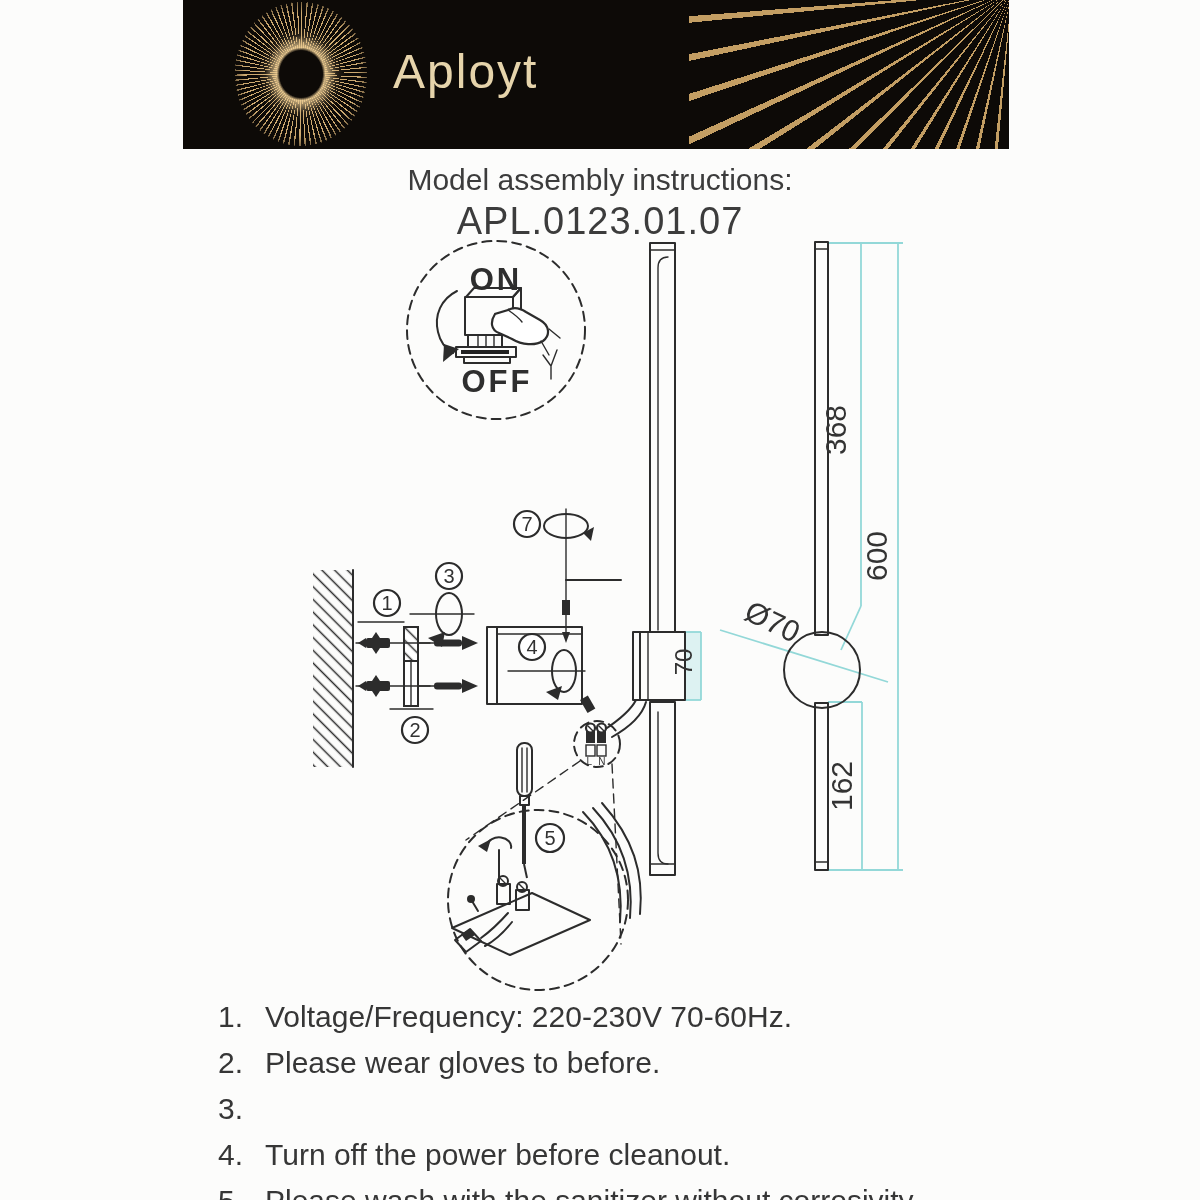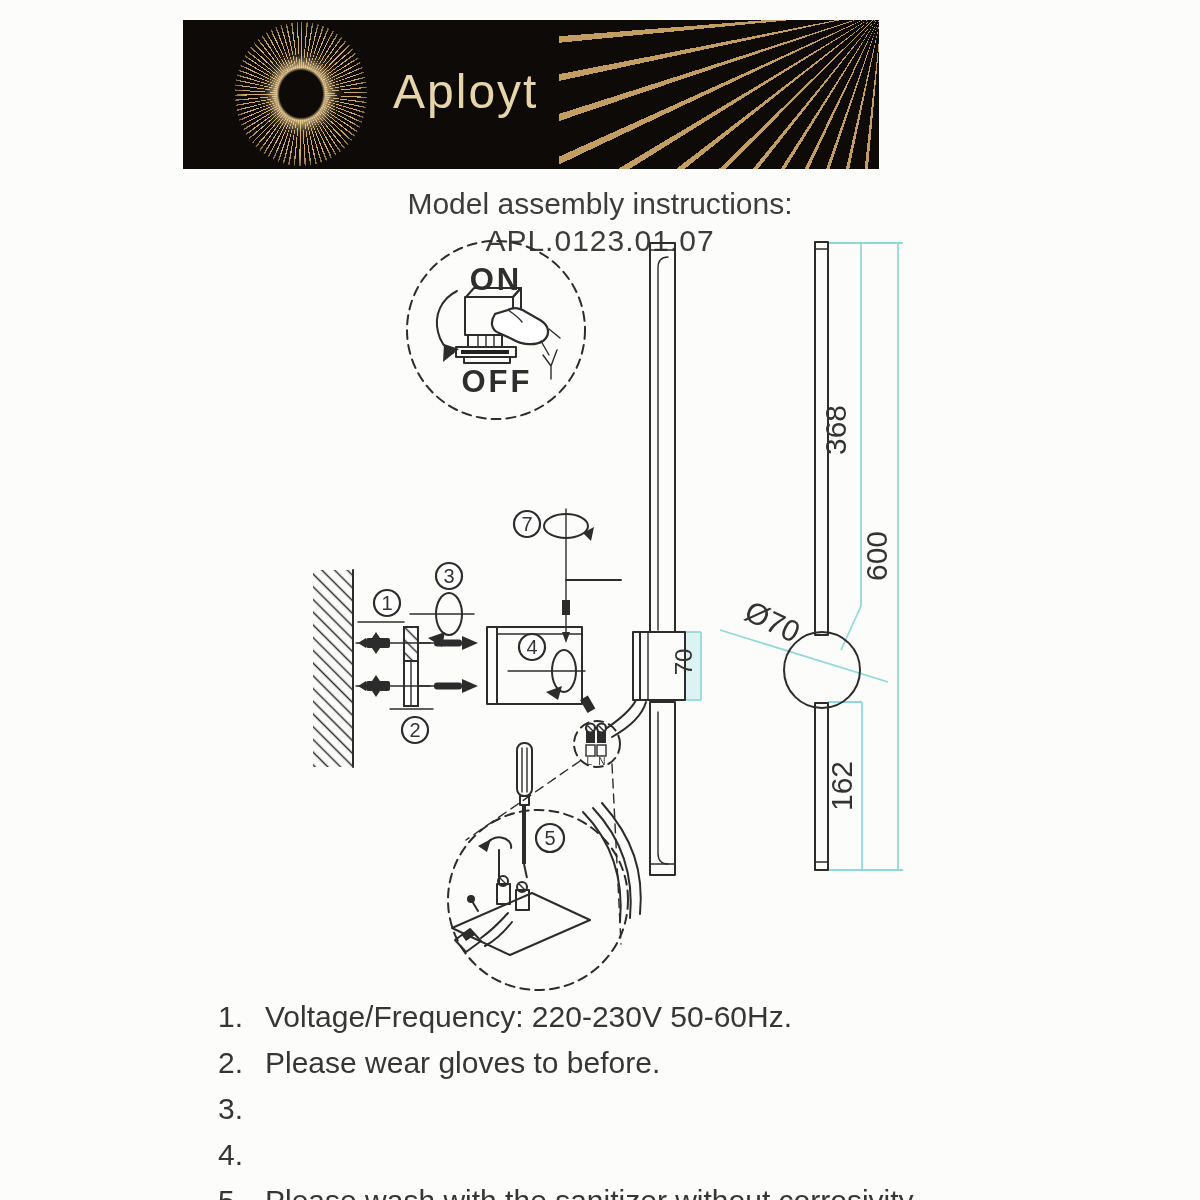--- a/index.html
+++ b/index.html
@@ -3,21 +3,21 @@
 <meta charset="utf-8">
 <style>
   html,body { margin:0; padding:0; }
   body {
     width:1200px; height:1200px; position:relative;
     background:#fcfcfb; font-family:"Liberation Sans", sans-serif;
     overflow:hidden;
   }
   
   .header {
-    position:absolute; left:183px; top:20px; width:696px; height:149px;
+    position:absolute; left:183px; top:0; width:826px; height:149px;
     background:#0d0a07; overflow:hidden;
   }
   .burst { position:absolute; left:52px; top:2px; width:132px; height:144px; }
   .burst .rays {
     position:absolute; inset:0; border-radius:50%;
     background:repeating-conic-gradient(from 0deg,
       rgba(216,178,118,0.95) 0deg 1.15deg, rgba(13,10,7,0) 1.15deg 4.4deg);
   }
   .burst .fade {
     position:absolute; inset:0; border-radius:50%;
@@ -31,24 +31,23 @@
   }
   .corner-rays {
     position:absolute; top:0; right:0; width:320px; height:149px;
     background:repeating-conic-gradient(from 172deg at 101% -6%,
       rgba(205,166,104,0.95) 0deg 1.15deg, rgba(0,0,0,0) 1.15deg 6.6deg);
   }
   
   .title1, .title2 {
     position:absolute; left:0; width:1200px; text-align:center;
     color:#3c3c3c;
-    margin-top:24px;
   }
   .title1 { top:163px; font-size:30px; }
-  .title2 { top:200px; font-size:30px; letter-spacing:1px; }
+  .title2 { top:200px; font-size:38px; letter-spacing:1px; }
   
   svg.diagram { position:absolute; left:0; top:0; }
   .k  { stroke:#2c2c2c; stroke-width:2; fill:none; stroke-linecap:round; stroke-linejoin:round; }
   .kt { stroke:#2c2c2c; stroke-width:1.4; fill:none; stroke-linecap:round; }
   .kf { fill:#2c2c2c; stroke:none; }
   .dash  { stroke-dasharray:9 6; }
   .cy { stroke:#93d8d8; stroke-width:1.8; fill:none; }
   .cyfill { fill:#ddf2f2; stroke:none; }
   .numc { fill:#ffffff; stroke:#2c2c2c; stroke-width:2.2; }
   text { fill:#333333; font-family:"Liberation Sans", sans-serif; }
@@ -290,30 +289,31 @@
 
   <text class="dim" x="846" y="430" transform="rotate(-90 846 430)">368</text>
   <text class="dim" x="887" y="556" transform="rotate(-90 887 556)">600</text>
   <text class="dim" x="852" y="786" transform="rotate(-90 852 786)">162</text>
   <text class="dim" x="768" y="631" transform="rotate(26 768 631)" font-size="31">Ø70</text>
 </svg>
 
 <div class="notes">
   <div class="note">
     <span class="num">1.</span>
-    <span class="txt">Voltage/Frequency: 220-230V 50-60Hz.</span>
+    <span class="txt">Voltage/Frequency: 220-230V 70-60Hz.</span>
   </div>
   <div class="note">
     <span class="num">2.</span>
     <span class="txt">Please wear gloves to before.</span>
   </div>
   <div class="note">
     <span class="num">3.</span>
   </div>
   <div class="note">
     <span class="num">4.</span>
+    <span class="txt">Turn off the power before cleanout.</span>
   </div>
   <div class="note">
     <span class="num">5.</span>
     <span class="txt">Please wash with the sanitizer without corrosivity.</span>
   </div>
 
 </div>
 
 </body></html>

